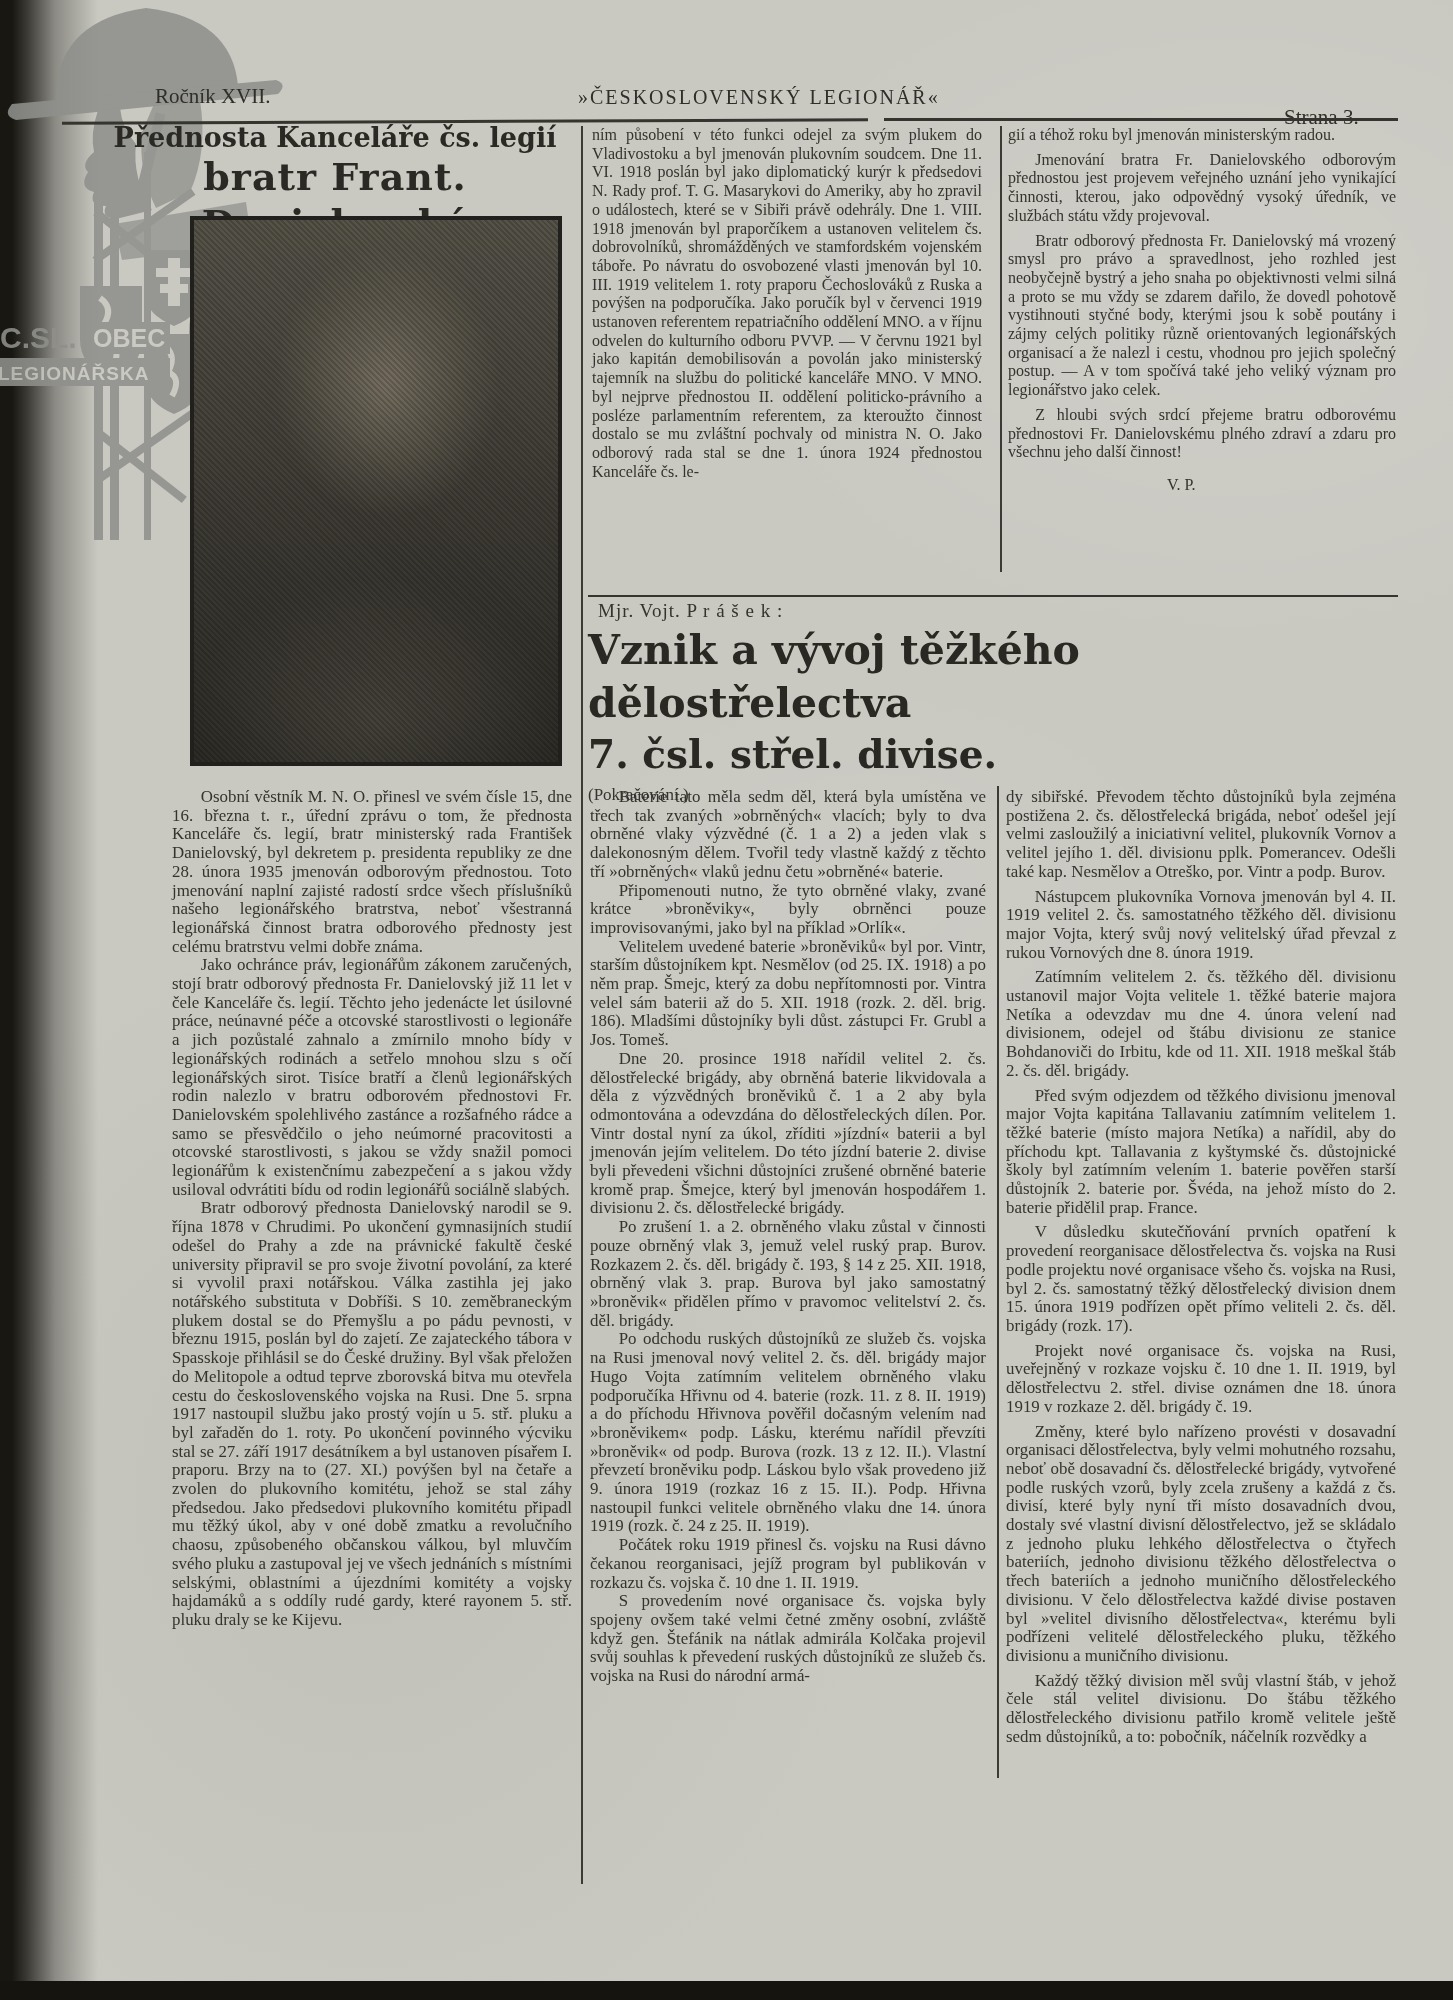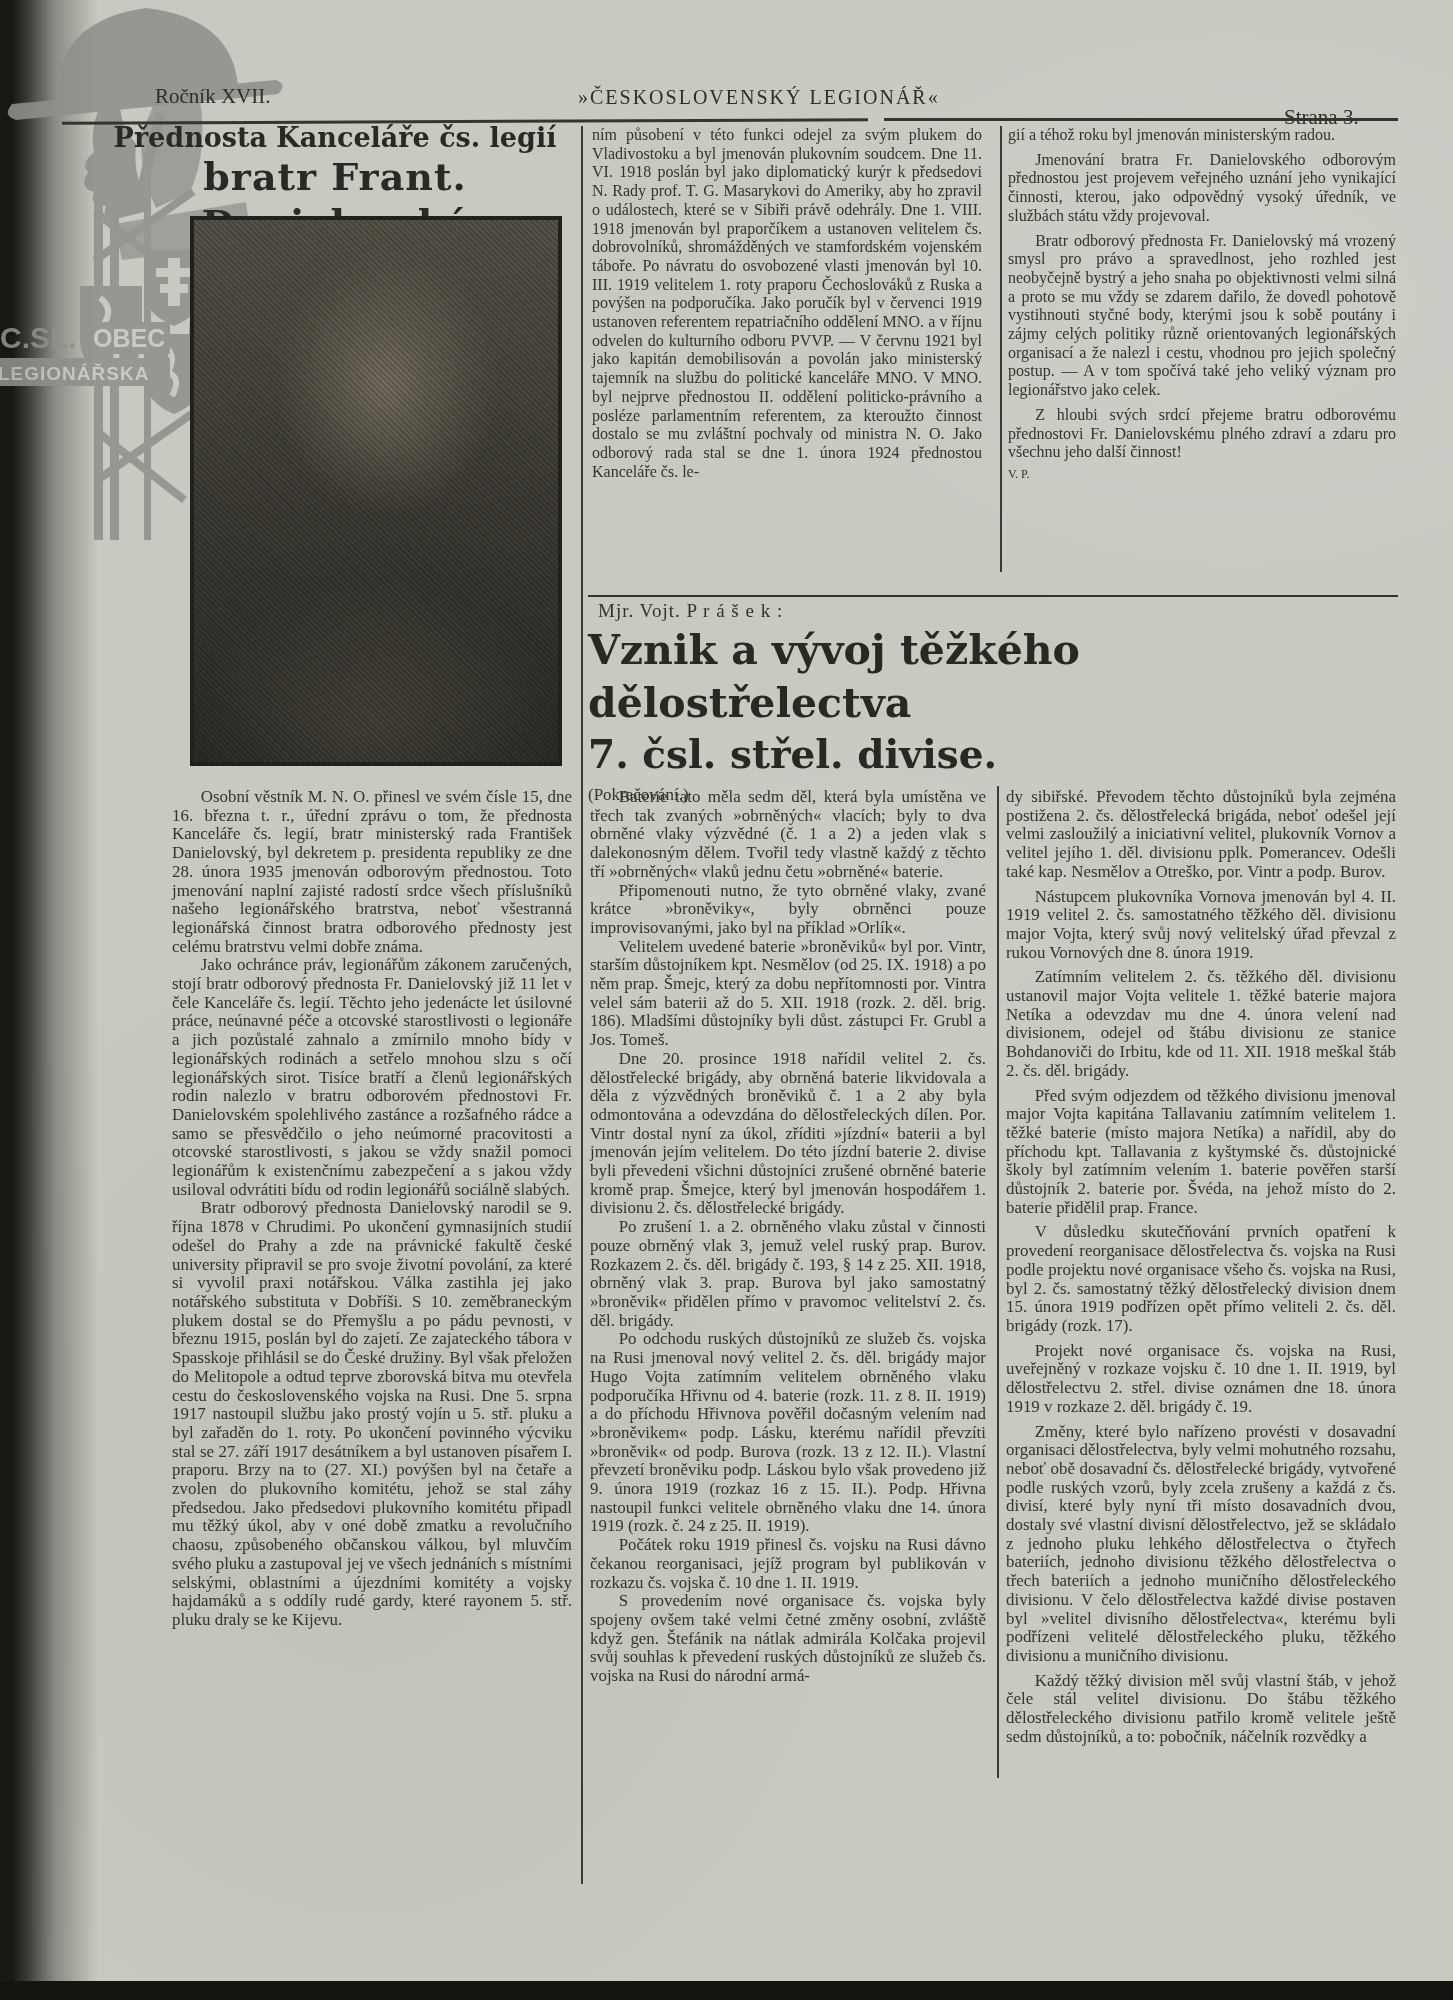--- a/index.html
+++ b/index.html
@@ -40,21 +40,21 @@
   .photo:after{content:"";position:absolute;inset:0;
     background:repeating-linear-gradient(45deg, rgba(0,0,0,.18) 0 2px, transparent 2px 4px);
     mix-blend-mode:multiply;}
 
   .col{position:absolute;text-align:justify;color:#34332d;}
   .col p{margin:0;text-indent:1.7em;}
   .col.cont p:first-child{text-indent:0;}
   .col.gap p + p{margin-top:6px;}
   .coltop{font-size:16px;line-height:18.7px;}
   .colbot{font-size:16.9px;line-height:18.7px;}
-  .sig{text-align:left;padding-right:2.6em;margin-top:3px;font-size:12px;}
+  .sig{text-align:center;padding-right:2.6em;margin-top:14px;font-size:16px;}
 
   .author{position:absolute;left:598px;top:600px;font-size:19px;letter-spacing:1px;color:#34332d;}
   .h2a{position:absolute;left:588px;top:624px;width:812px;text-align:left;
        font-family:"DejaVu Serif","Liberation Serif",serif;font-weight:bold;color:#292822;}
   .h2a .l1{font-size:41px;line-height:53px;}
   .h2a .l2{font-size:39px;line-height:49px;}
   .h2a .note{font-family:"Liberation Serif",serif;font-weight:normal;font-size:17px;line-height:24px;margin-top:4px;color:#34332d;}
 </style>
 </head>
 <body>

